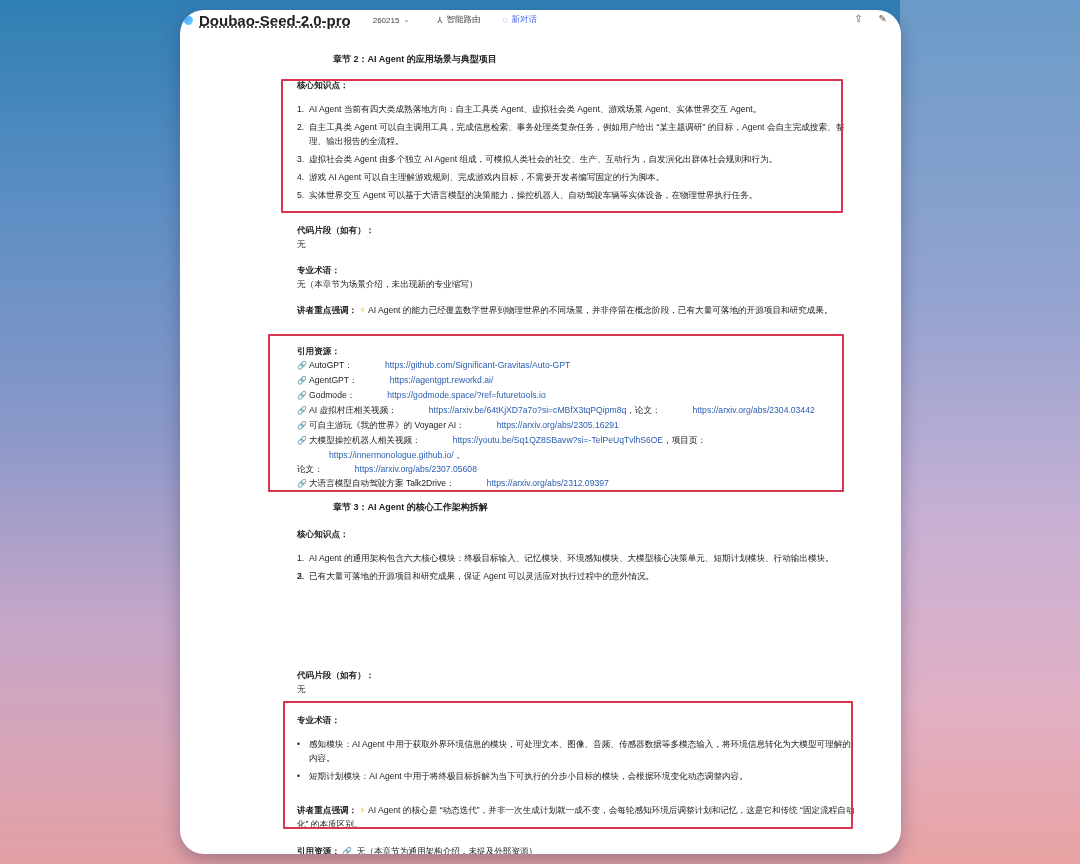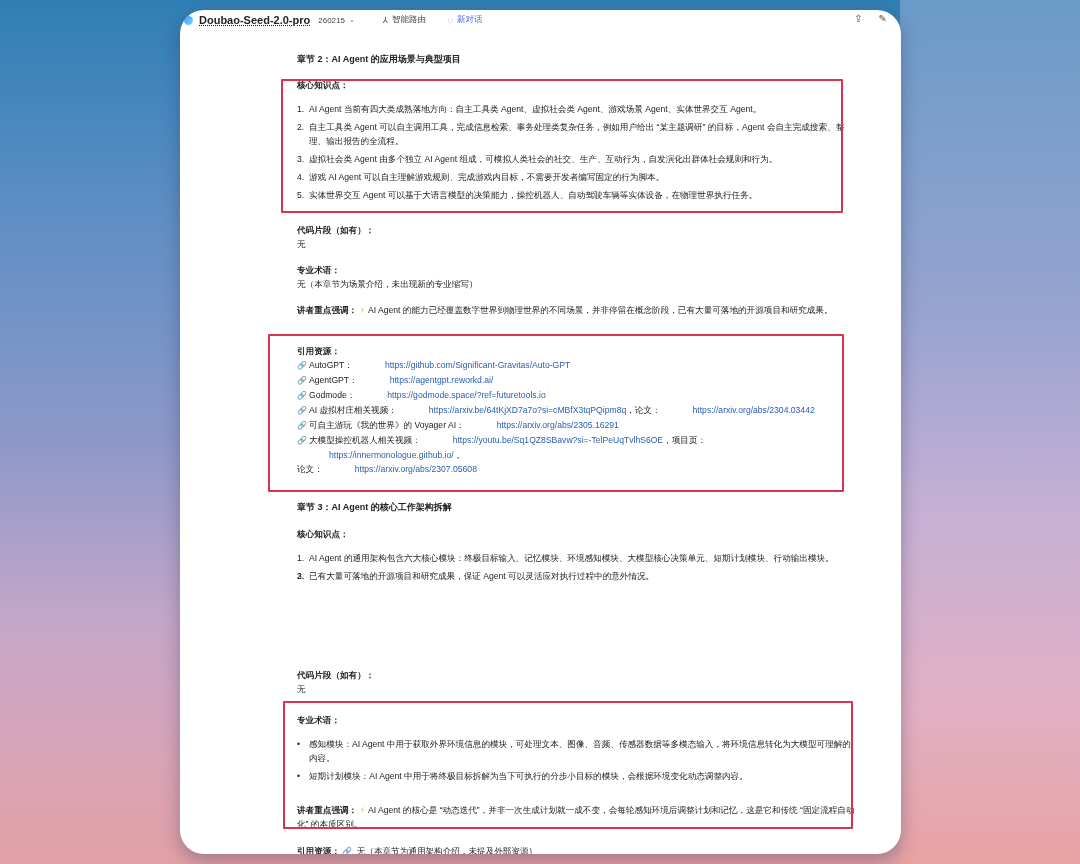--- a/index.html
+++ b/index.html
@@ -15,32 +15,32 @@
   .window {
     position:absolute; left:180px; top:10px; width:721px; height:844px;
     background:#fff; border-radius:24px; overflow:hidden;
     box-shadow: 0 6px 18px rgba(40,40,80,0.35);
   }
   .topbar {
     position:absolute; left:0; top:0; right:0; height:20px;
     display:flex; align-items:center; font-size:8.5px; color:#333;
   }
   .model-icon { width:9px; height:9px; border-radius:50%; background:linear-gradient(135deg,#3aa0ff,#7ad0ff); margin-left:4px; }
-  .model-name { margin-left:6px; font-weight:bold; text-decoration:underline dotted; color:#222; font-size:11px; }
-  .model-ver { margin-left:8px; color:#444; font-size:8px; }
+  .model-name { margin-left:6px; font-weight:bold; text-decoration:underline dotted; color:#222; font-size:15px; }
+  .model-ver { margin-left:22px; color:#444; font-size:8px; }
   .chev { margin-left:4px; font-size:7px; color:#666; }
   .route { margin-left:28px; display:flex; align-items:center; gap:4px; color:#444; }
   .newchat { margin-left:22px; display:flex; align-items:center; gap:4px; color:#4a6cf7; }
   .tb-right { position:absolute; right:14px; top:3px; display:flex; gap:16px; font-size:10px; color:#555; }
 
   .content {
     position:absolute; left:117px; top:40px; width:560px;
     font-size:8.6px; line-height:14px; color:#222;
   }
-  .h-chapter { font-weight:bold; font-size:9px; position:absolute; }
+  .h-chapter { font-weight:bold; font-size:9px; position:absolute;margin-left:36px; }
   .label { font-weight:bold; }
   .ol { margin:0; padding-left:0; list-style:none; }
   .ol li { position:relative; padding-left:12px; margin-bottom:4px; }
   .ol li .num { position:absolute; left:0; }
   .ul li .dot { position:absolute; left:0; }
   .link { color:#2a5db0;padding-left:32px; }
   .link-icon { color:#888; font-size:8px; margin-right:2px; }
   .bolt { color:#f5c542; }
   .redbox { position:absolute; border:2px solid #d8344e; border-radius:1px; }
   .block { position:absolute; left:0; width:560px; }
@@ -103,20 +103,21 @@
 
     <div class="block" style="top:294px;">
       <div class="label">引用资源：</div>
       <div><span class="link-icon">🔗</span><span>AutoGPT：</span><span class="link">https://github.com/Significant-Gravitas/Auto-GPT</span></div>
       <div><span class="link-icon">🔗</span><span>AgentGPT：</span><span class="link">https://agentgpt.reworkd.ai/</span></div>
       <div><span class="link-icon">🔗</span><span>Godmode：</span><span class="link">https://godmode.space/?ref=futuretools.io</span></div>
       <div><span class="link-icon">🔗</span><span>AI 虚拟村庄相关视频：</span><span class="link">https://arxiv.be/64tKjXD7a7o?si=cMBfX3tqPQipm8q</span><span>，论文：</span><span class="link">https://arxiv.org/abs/2304.03442</span></div>
       <div><span class="link-icon">🔗</span><span>可自主游玩《我的世界》的 Voyager AI：</span><span class="link">https://arxiv.org/abs/2305.16291</span></div>
       <div><span class="link-icon">🔗</span><span>大模型操控机器人相关视频：</span><span class="link">https://youtu.be/Sq1QZ8SBavw?si=-TelPeUqTvlhS6OE</span><span>，项目页：</span><span class="link">https://innermonologue.github.io/</span><span>，</span></div>
       <div><span>论文：</span><span class="link">https://arxiv.org/abs/2307.05608</span></div>
+      <div><span class="link-icon">🔗</span><span>大语言模型自动驾驶方案 Talk2Drive：</span><span class="link">https://arxiv.org/abs/2312.09397</span></div>
     </div>
 
     <div class="h-chapter" style="top:450px;">章节 3：AI Agent 的核心工作架构拆解</div>
 
     <div class="block" style="top:477px;">
       <div class="label">核心知识点：</div>
       <ol class="ol" style="margin-top:10px;">
         <li><span class="num">1.</span><span>AI Agent 的通用架构包含六大核心模块：终极目标输入、记忆模块、环境感知模块、大模型核心决策单元、短期计划模块、行动输出模块。</span></li>
         <li><span class="num">2.</span></li>
         <li><span class="num">3.</span><span>已有大量可落地的开源项目和研究成果，保证 Agent 可以灵活应对执行过程中的意外情况。</span></li>

